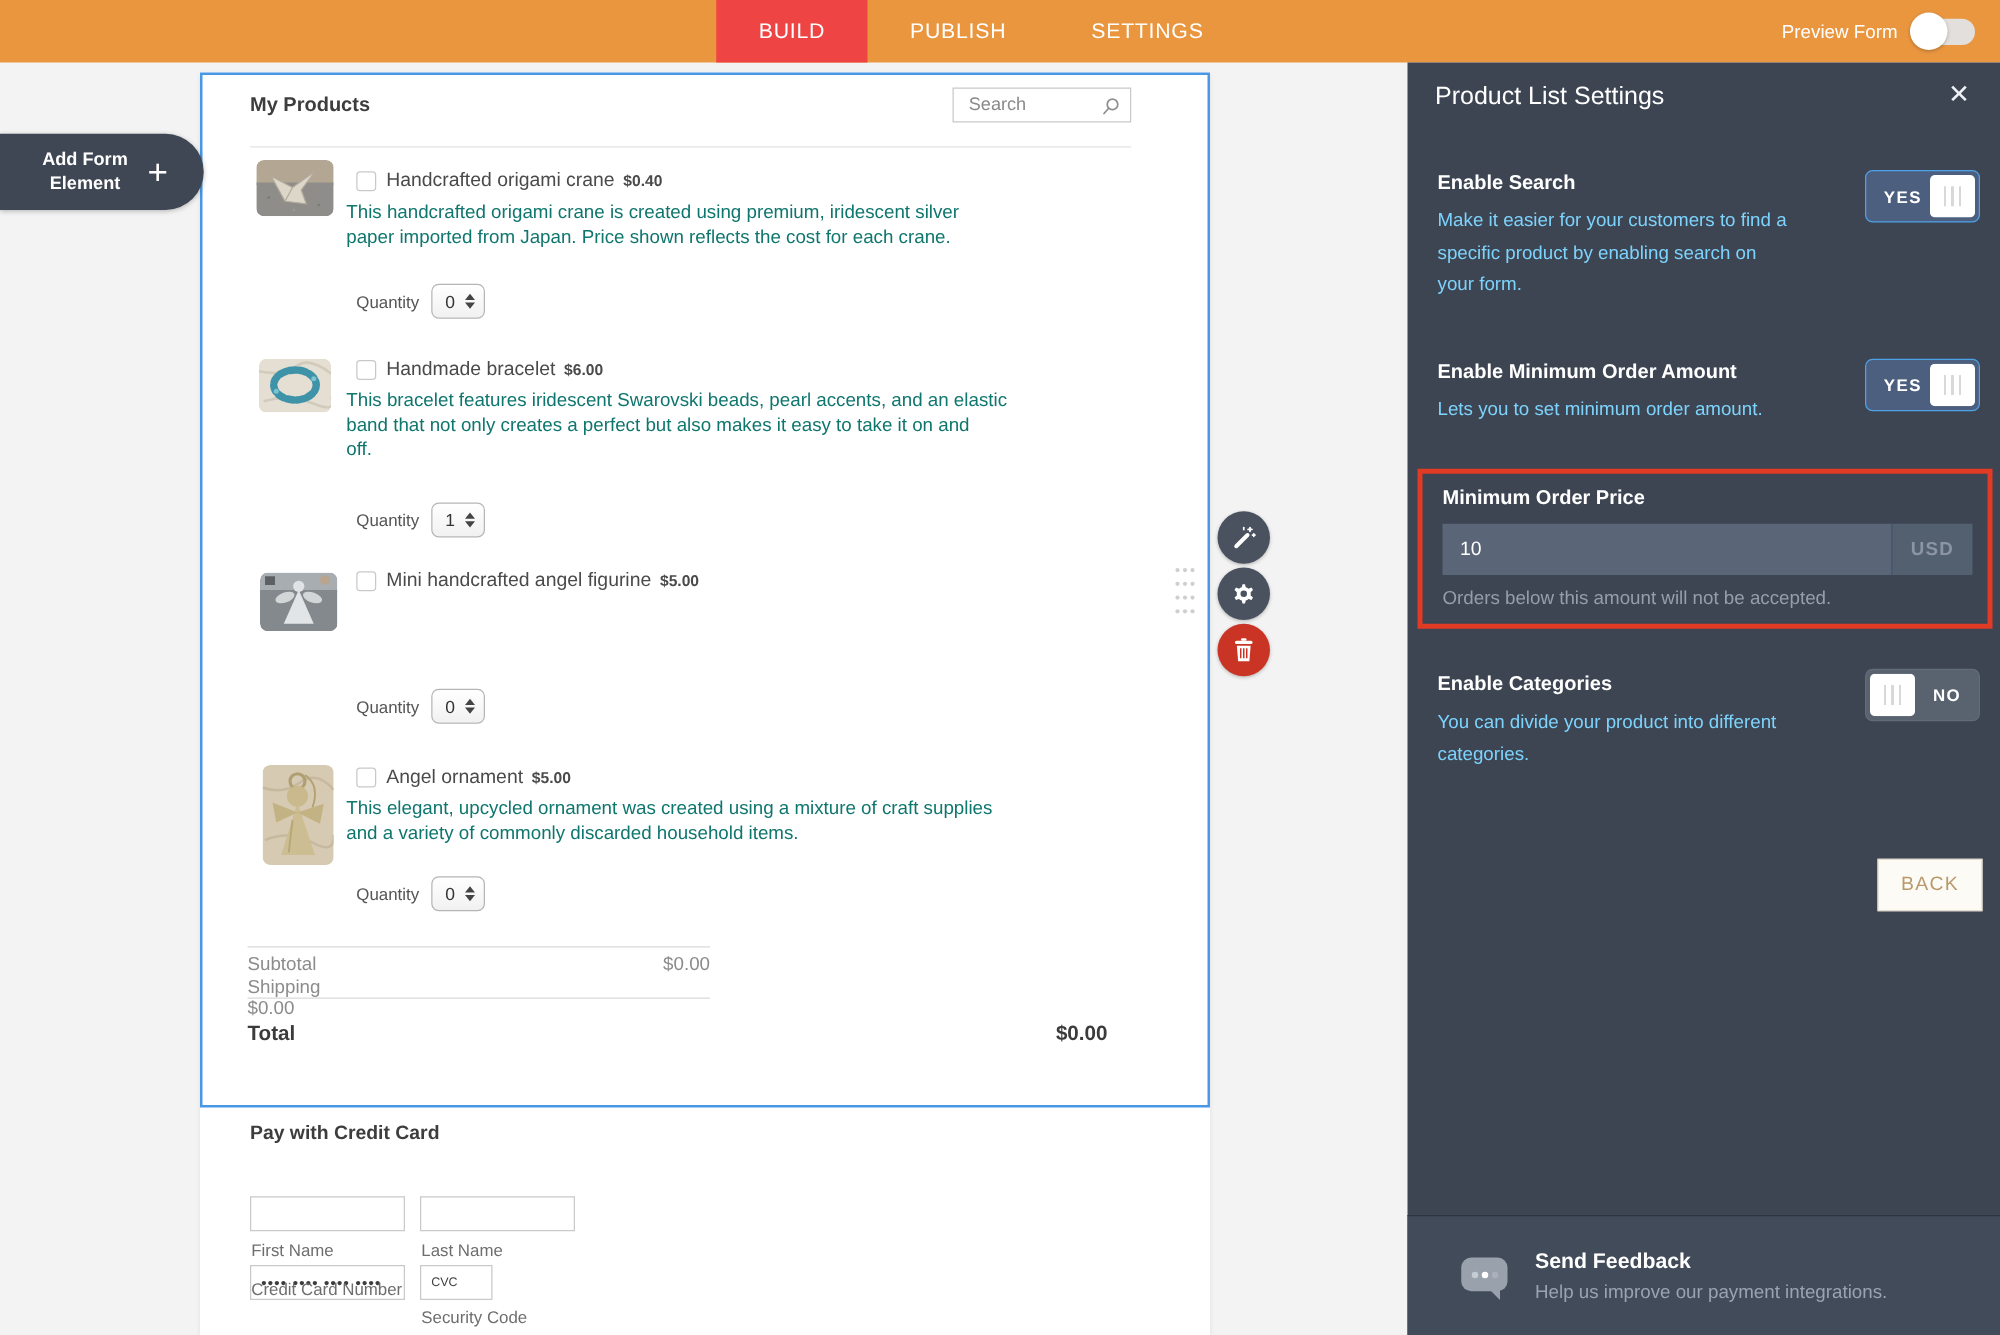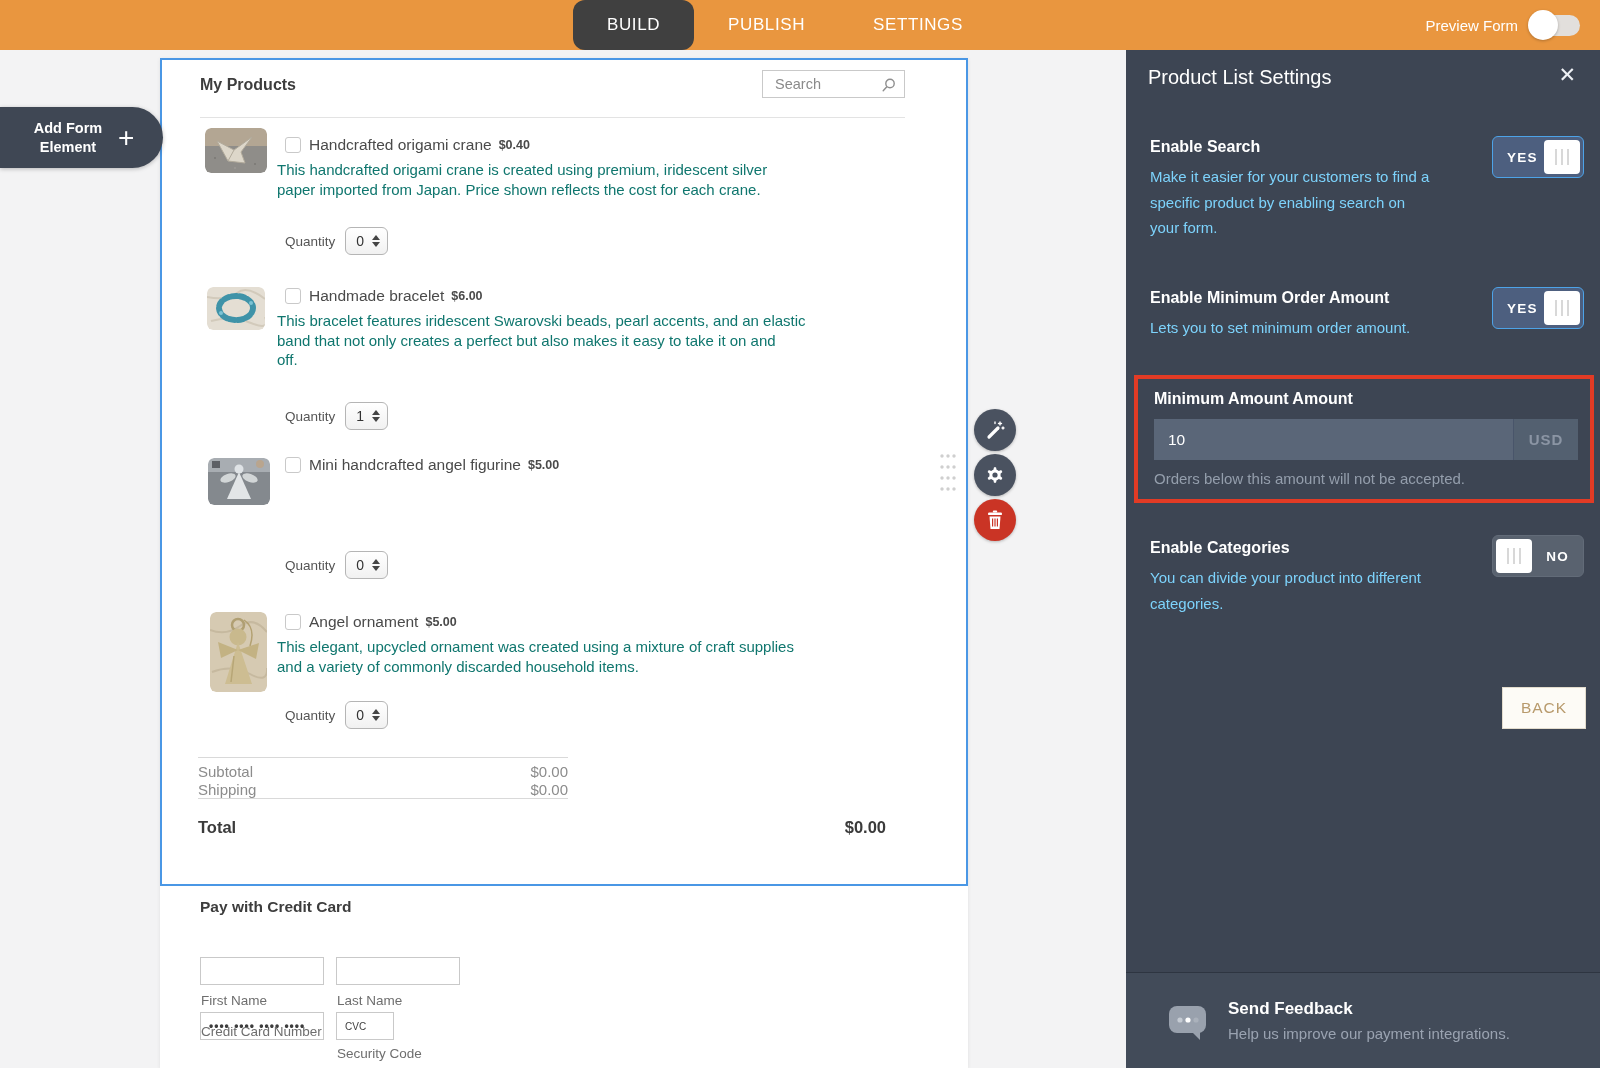--- a/index.html
+++ b/index.html
@@ -3,21 +3,21 @@
 <meta charset="utf-8">
 <style>
   html,body{margin:0;padding:0;background:#e8e8e8;font-family:"Liberation Sans",sans-serif;}
   .page{position:relative;width:1600px;height:1068px;overflow:hidden;background:#f3f3f4;}
 
   
   .topbar{position:absolute;left:0;top:0;width:1600px;height:50px;background:#e9963f;z-index:30;}
   .tabs{position:absolute;left:573px;top:0;height:50px;display:flex;}
   .tab{height:50px;display:flex;align-items:center;justify-content:center;padding:0 34px;
        color:#fff;font-size:17px;letter-spacing:.6px;cursor:pointer;}
-  .tab.active{background:#404040;border-radius:12px;}
+  .tab.active{background:#ef4444;}
   .preview{position:absolute;right:20px;top:0;height:50px;display:flex;align-items:center;gap:10px;color:#fff;font-size:15px;}
   .pt{position:relative;width:52px;height:30px;cursor:pointer;}
   .pt-track{position:absolute;left:2px;top:5px;width:50px;height:21px;border-radius:11px;background:#e2dfdc;}
   .pt-knob{position:absolute;left:0;top:0;width:30px;height:30px;border-radius:50%;background:#fff;box-shadow:0 1px 3px rgba(0,0,0,.25);}
 
   
   .paper{position:absolute;left:160px;top:58px;width:808px;height:1010px;background:#fff;box-shadow:0 1px 4px rgba(0,0,0,.08);}
   .selection{position:absolute;left:160px;top:58px;width:808px;height:828px;border:2px solid #4a97e5;box-sizing:border-box;z-index:5;}
 
   .add-el{position:absolute;left:0;top:107px;width:163px;height:61px;background:#3f4754;border:none;
@@ -299,21 +299,21 @@
       </span>
     </div>
   </div>
 
   <div class="totals">
     <div class="t-div" style="top:757px;"></div>
     <div class="t-row" style="top:763px;">
       <span>Subtotal</span>
       <span>$0.00</span>
     </div>
-    <div class="t-row" style="top:781px;">
+    <div class="t-row" style="top:781px;flex-direction:column;">
       <span>Shipping</span>
       <span>$0.00</span>
     </div>
     <div class="t-div" style="top:798px;"></div>
     <div class="total-row" style="top:818px;">
       <span>Total</span>
       <span>$0.00</span>
     </div>
   </div>
 
@@ -389,21 +389,21 @@
     </div>
 
     <div class="sec-label" style="top:239px;">Enable Minimum Order Amount</div>
     <div class="sec-desc" style="top:265px;width:340px;">Lets you to set minimum order amount.</div>
     <div class="toggle yes" style="top:237px;">
       <span class="toggle-text">YES</span>
       <span class="knob"></span>
     </div>
 
     <div class="red-box">
-      <div class="mo-label">Minimum Amount Amount</div>
+      <div class="mo-label">Minimum Order Price</div>
       <div class="mo-row">
         <input class="mo-input" value="10" style="">
         <span class="mo-cur">USD</span>
       </div>
       <div class="mo-helper">Orders below this amount will not be accepted.</div>
     </div>
 
     <div class="sec-label" style="top:489px;">Enable Categories</div>
     <div class="sec-desc" style="top:515px;width:340px;">You can divide your product into different
 categories.</div>

